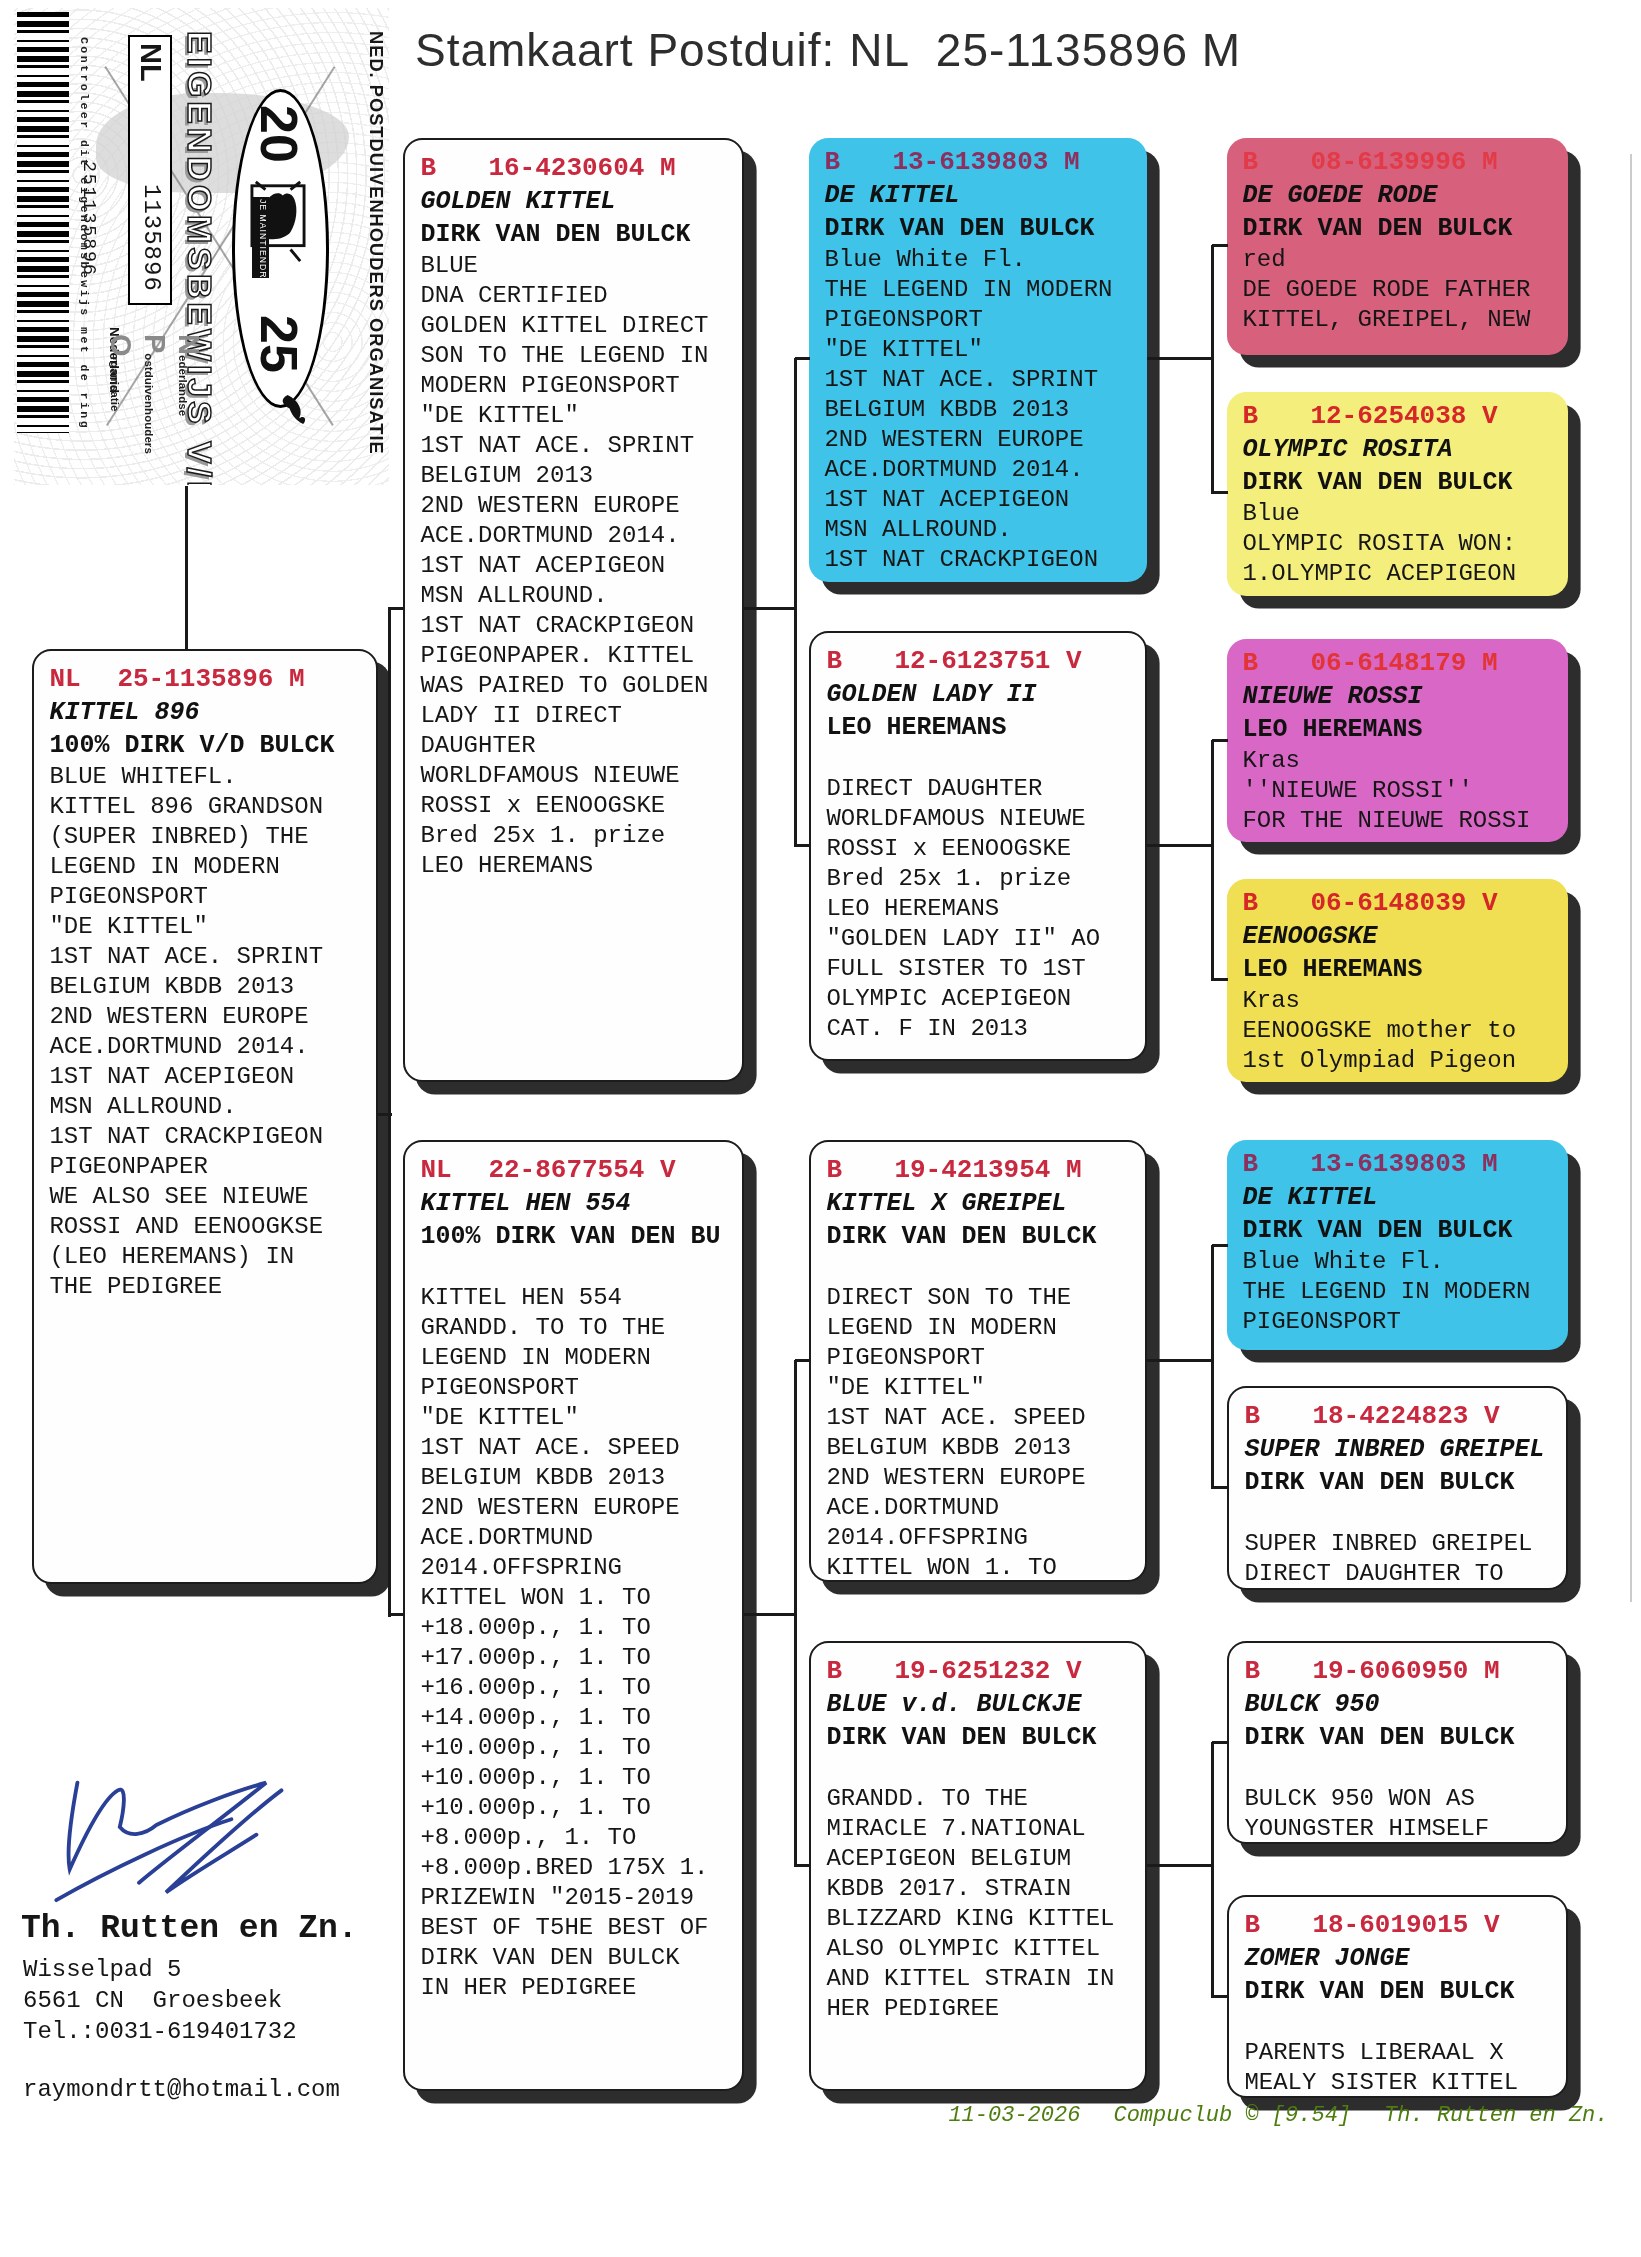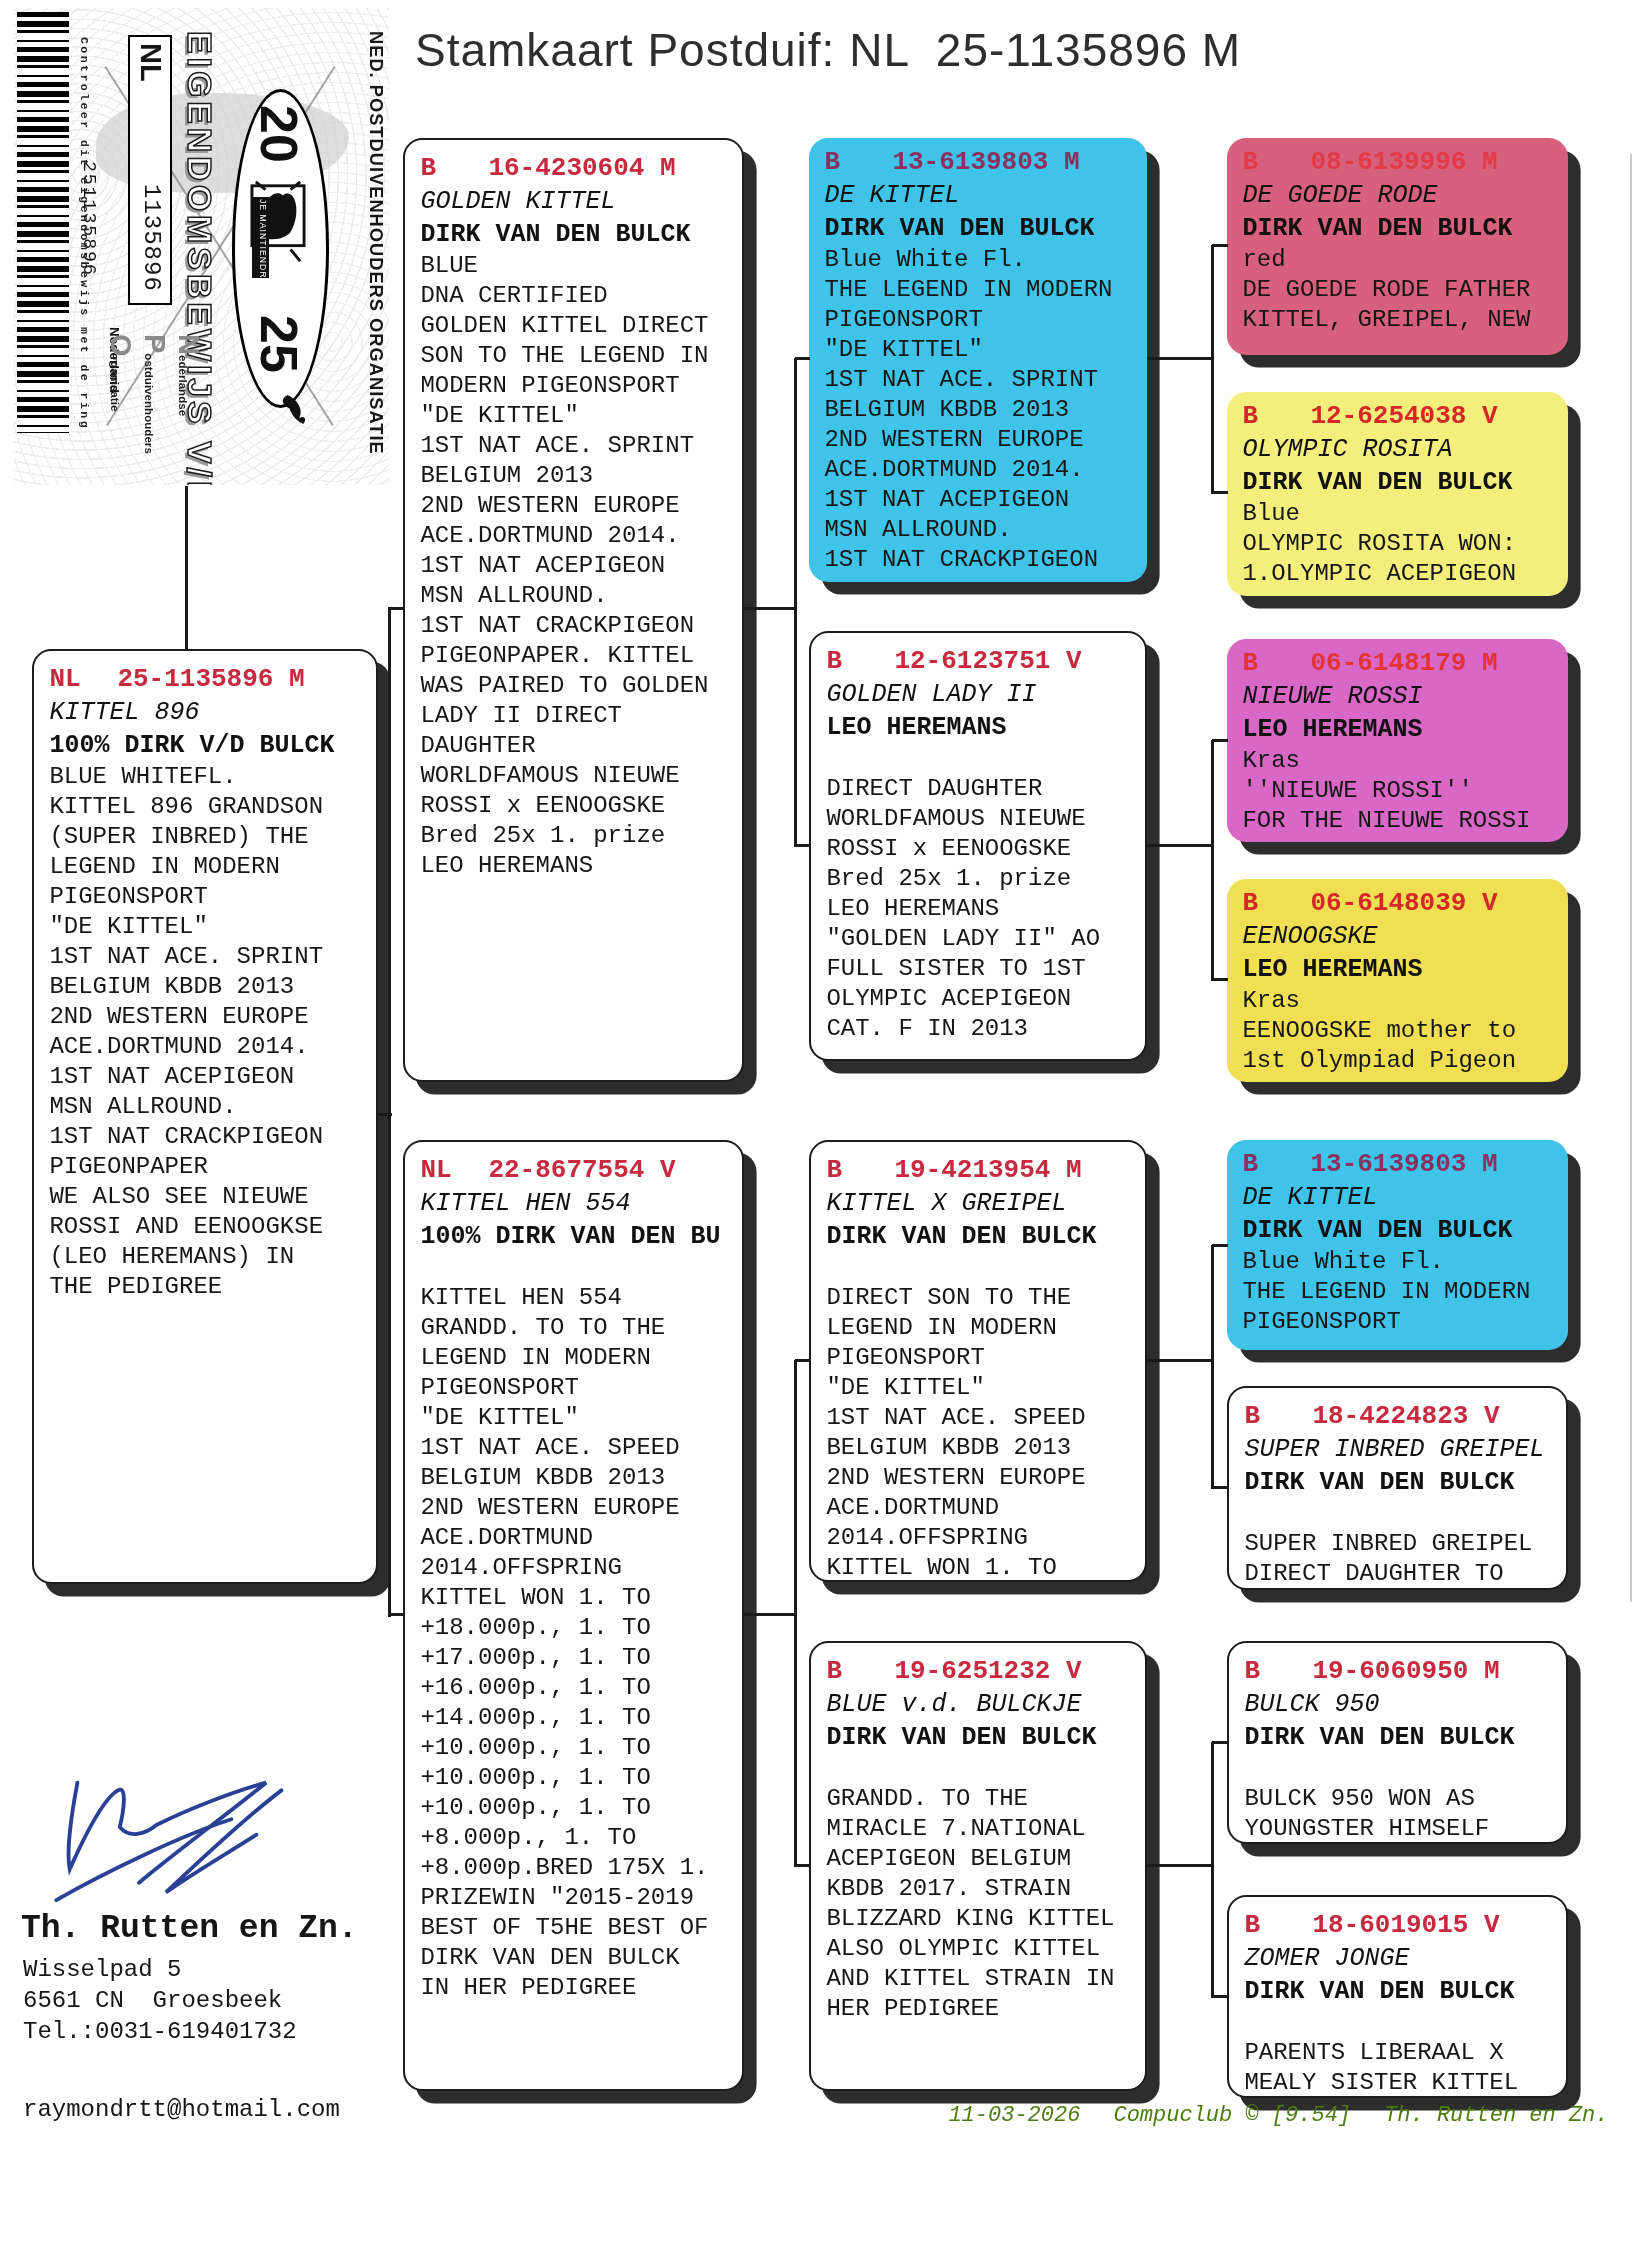--- a/index.html
+++ b/index.html
@@ -17,21 +17,21 @@
   .pbox.c-yellow1{background:#f4ef7d;border:none;padding-top:7.7px;}
   .pbox.c-yellow2{background:#f0df52;border:none;padding-top:7.7px;}
   .pbox.c-magenta{background:#d867c5;border:none;padding-top:7.7px;}
   .bhead{display:flex;font-weight:bold;font-size:26px;line-height:33px;white-space:pre;}
   .bhead .band{width:68px;flex:none;}
   .c-white .bhead{color:#c9293f;}
   .c-cyan .bhead{color:#8d3060;}
   .c-red .bhead{color:#e23b47;}
   .c-yellow1 .bhead,.c-yellow2 .bhead{color:#d62728;}
   .c-magenta .bhead{color:#e23434;}
-  .bname{font-weight:normal;font-style:italic;font-size:25px;line-height:33px;white-space:pre;color:#111;}
+  .bname{font-weight:bold;font-style:italic;font-size:25px;line-height:33px;white-space:pre;color:#111;}
   .bowner{font-weight:bold;font-size:25px;line-height:33px;white-space:pre;color:#111;}
   .blines{font-size:24px;line-height:30px;}
   .bline{white-space:pre;min-height:30px;}
   
   .ln{position:absolute;background:#1a1a1a;}
   .scanline{position:absolute;background:#cbcbcb;}
   
   #contact-name{position:absolute;left:21px;top:1910px;font-size:33px;font-weight:bold;white-space:pre;}
   .addr{position:absolute;left:23px;font-size:24px;line-height:31px;white-space:pre;}
   #footer{position:absolute;left:922px;top:2078px;font-size:22px;font-style:italic;white-space:pre;color:#4d7c0f;}
@@ -395,18 +395,18 @@
     <path d="M32,8 C26,40 20,78 24,98 C40,62 60,24 74,16 C84,10 80,38 76,54 C86,66 102,62 114,52 C150,34 198,16 228,8 C186,42 124,88 96,112"></path>
     <path d="M244,16 C204,46 156,92 124,122 C152,102 190,80 218,62"></path>
     <path d="M10,130 C62,100 142,62 192,46"></path>
   </g>
 </svg>
 
 <div id="contact-name">Th. Rutten en Zn.</div>
 <div class="addr" style="top:1954px;">Wisselpad 5</div>
 <div class="addr" style="top:1985px;">6561 CN  Groesbeek</div>
 <div class="addr" style="top:2016px;">Tel.:0031-619401732</div>
-<div class="addr" style="top:2074px;margin-top:20px;">raymondrtt@hotmail.com</div>
+<div class="addr" style="top:2074px;">raymondrtt@hotmail.com</div>
 
 <div id="footer">
   <span>11-03-2026</span><span>Compuclub © [9.54]</span><span>Th. Rutten en Zn.</span>
 </div>
 
 
 </body></html>

